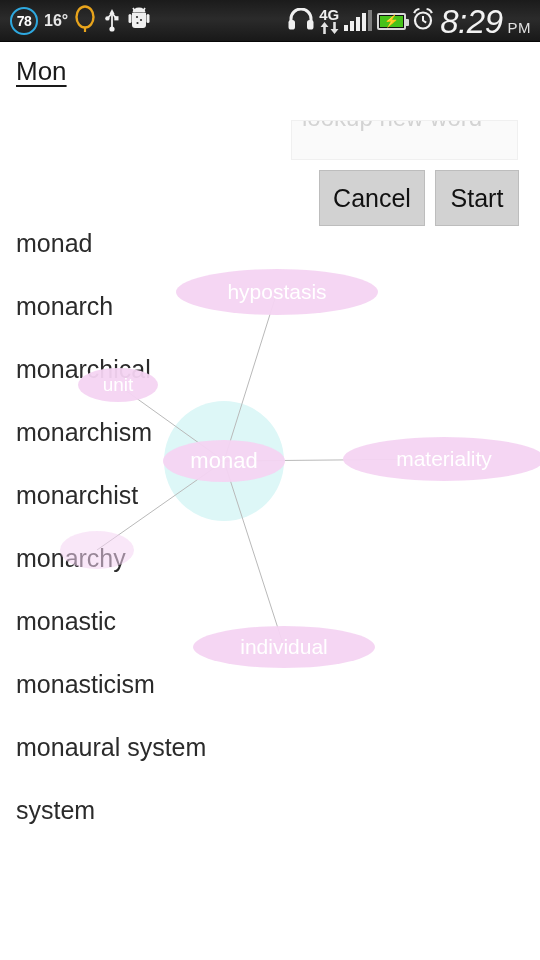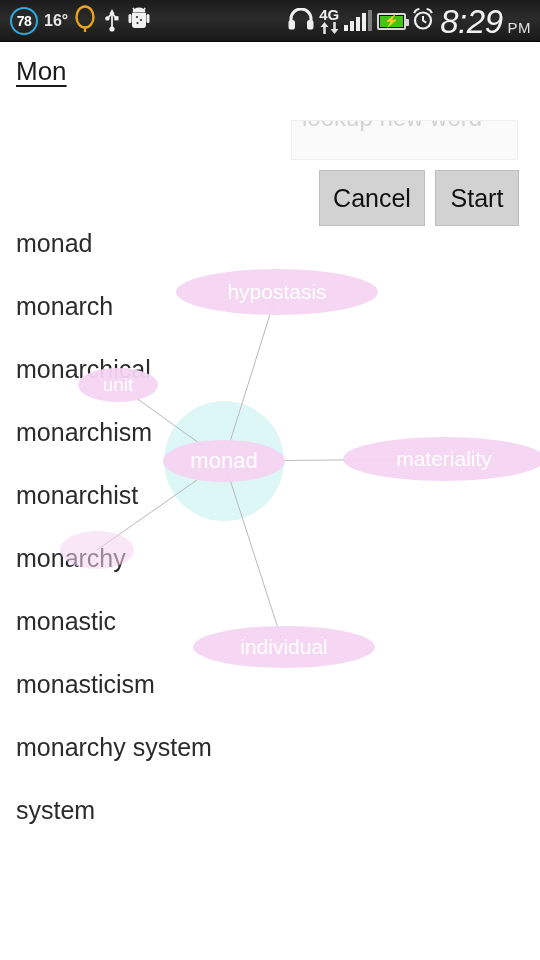--- a/index.html
+++ b/index.html
@@ -173,21 +173,21 @@
 
   <div id="word-list">
       <div class="word-item">monad</div>
       <div class="word-item">monarch</div>
       <div class="word-item">monarchical</div>
       <div class="word-item">monarchism</div>
       <div class="word-item">monarchist</div>
       <div class="word-item">monarchy</div>
       <div class="word-item">monastic</div>
       <div class="word-item">monasticism</div>
-      <div class="word-item">monarchy system</div>
+      <div class="word-item">monaural system</div>
       <div class="word-item">system</div>
     </div>
 
   <div id="header-row">
     <div id="title-mon">Mon</div>
 
     <div id="lookup-field">
       <div id="lookup-placeholder">lookup new word</div>
     </div>
 

